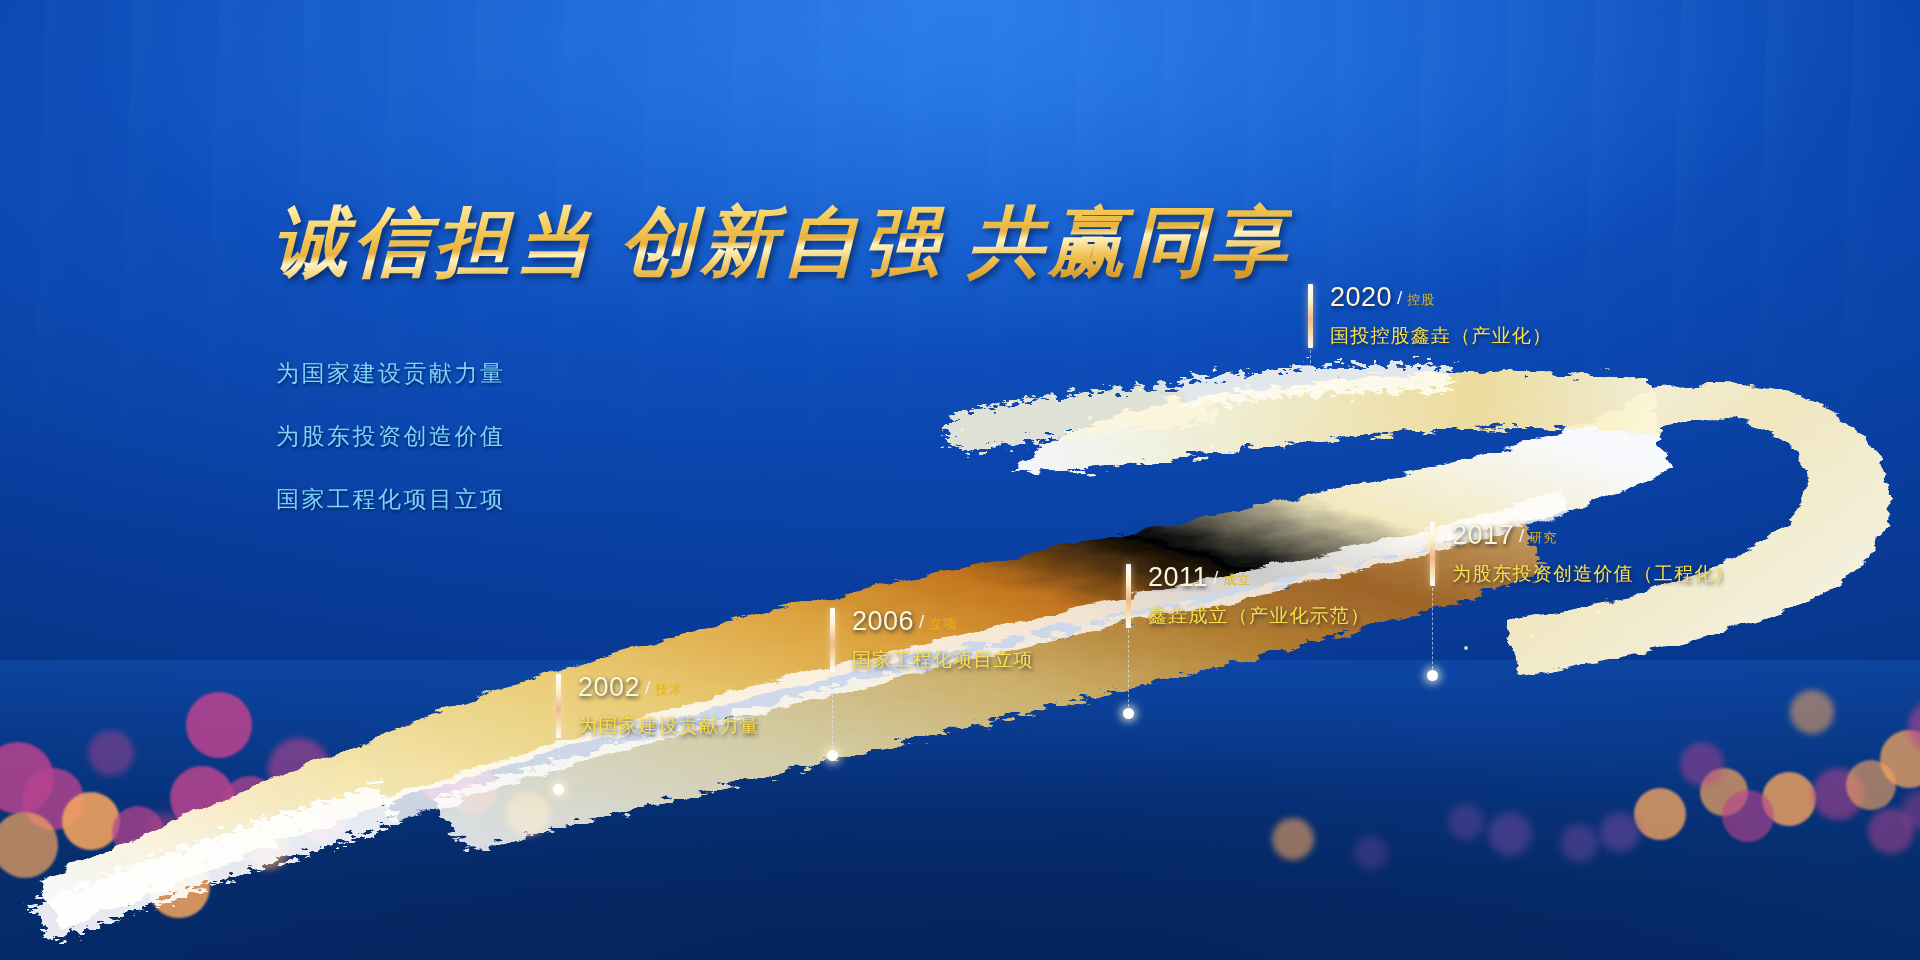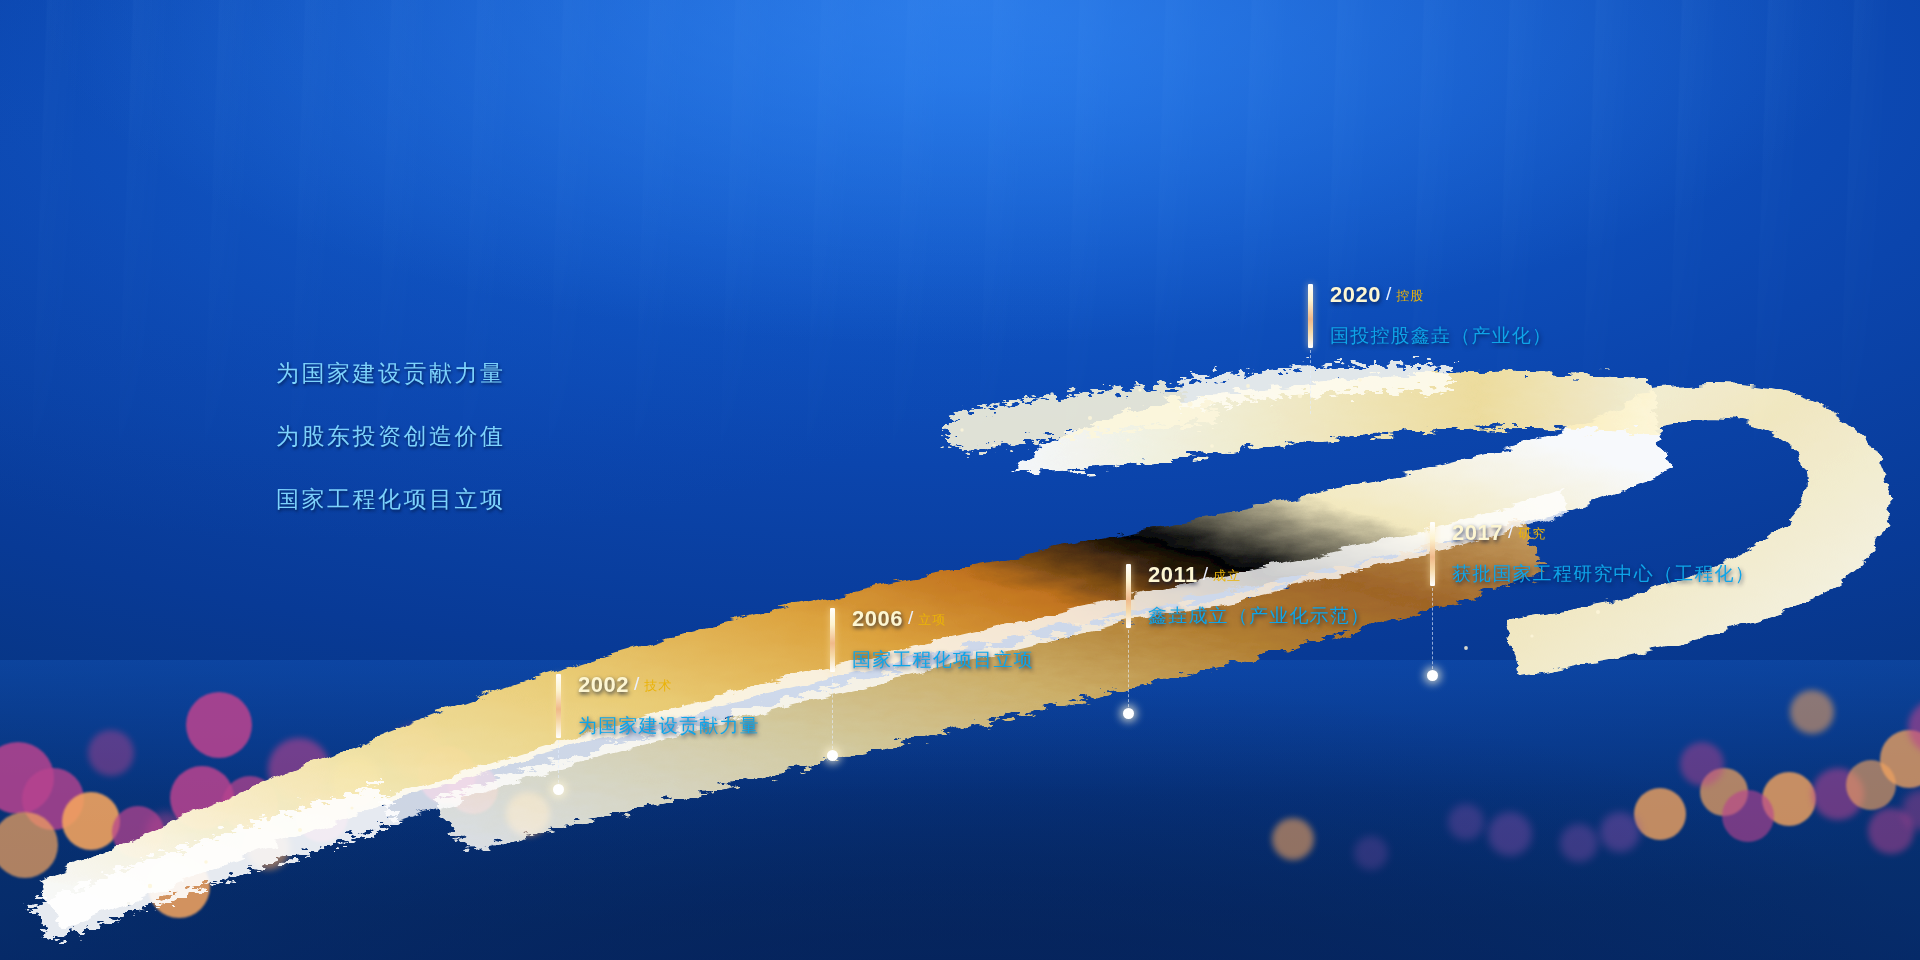--- a/index.html
+++ b/index.html
@@ -71,28 +71,28 @@
 
   
   .marker{position:absolute;}
   .marker .bar{
     position:absolute;left:0;top:2px;width:5px;height:64px;border-radius:1px;
     background:linear-gradient(to bottom,#ffffff 0%,#fdf3d0 26%,#f0b98a 55%,#f6d9a8 74%,#ffffff 100%);
     box-shadow:0 0 7px rgba(255,228,170,.6);
   }
   .marker .yr-line{position:absolute;left:22px;top:0;white-space:nowrap;}
   .marker .year{
-    font-size:22px;font-weight:bold;color:#fdf6d2;letter-spacing:.5px;
+    font-size:27px;font-weight:normal;color:#fdf6d2;letter-spacing:.5px;
     text-shadow:1px 2px 4px rgba(2,18,56,.75);
   }
   .marker .sep{font-size:19px;color:#eaf0ff;margin:0 5px;vertical-align:2px;}
   .marker .cat{font-size:13px;color:#eab308;letter-spacing:1px;vertical-align:2px;}
   .marker .desc{
     position:absolute;left:22px;top:41px;white-space:nowrap;
-    font-size:19px;color:#0ea5e9;letter-spacing:1.2px;
+    font-size:19px;color:#fde047;letter-spacing:1.2px;
     text-shadow:1px 2px 4px rgba(2,18,56,.75);
   }
   .dashline{position:absolute;border-left:1.5px dashed rgba(226,238,255,.62);}
   .dot{
     position:absolute;width:11px;height:11px;border-radius:50%;
     background:#ffffff;box-shadow:0 0 9px 3px rgba(255,246,214,.75);
   }
 </style>
 </head>
 <body>
@@ -265,20 +265,21 @@
         <circle cx="352" cy="808" r="1.6"></circle>
       <circle cx="206" cy="862" r="1.8"></circle>
         <circle cx="150" cy="886" r="2.2"></circle>
       <circle cx="1466" cy="648" r="1.9"></circle>
         <circle cx="1532" cy="636" r="1.6"></circle>
       <circle cx="1598" cy="612" r="2.0"></circle>
     </g>
   </svg>
 
 
+  <div class="headline">诚信担当 创新自强 共赢同享</div>
 
   <div class="slogans">
     <div class="slogan">为国家建设贡献力量</div>
     <div class="slogan">为股东投资创造价值</div>
     <div class="slogan">国家工程化项目立项</div>
   </div>
 
   <div class="marker" style="left:556px;top:672px;">
     <div class="bar"></div>
     <div class="yr-line">
@@ -307,21 +308,21 @@
     <div class="desc">鑫垚成立（产业化示范）</div>
   </div>
   <div class="dashline" style="left:1128px;top:630px;height:82px;"></div>
   <div class="dot" style="left:1123px;top:708px;"></div>
 
   <div class="marker" style="left:1430px;top:520px;">
     <div class="bar"></div>
     <div class="yr-line">
       <span class="year">2017</span><span class="sep">/</span><span class="cat">研究</span>
     </div>
-    <div class="desc">获批国家工程研究中心（工程化）</div>
+    <div class="desc">为股东投资创造价值（工程化）</div>
   </div>
   <div class="dashline" style="left:1432px;top:588px;height:86px;"></div>
   <div class="dot" style="left:1427px;top:670px;"></div>
 
   <div class="marker" style="left:1308px;top:282px;">
     <div class="bar"></div>
     <div class="yr-line">
       <span class="year">2020</span><span class="sep">/</span><span class="cat">控股</span>
     </div>
     <div class="desc">国投控股鑫垚（产业化）</div>

